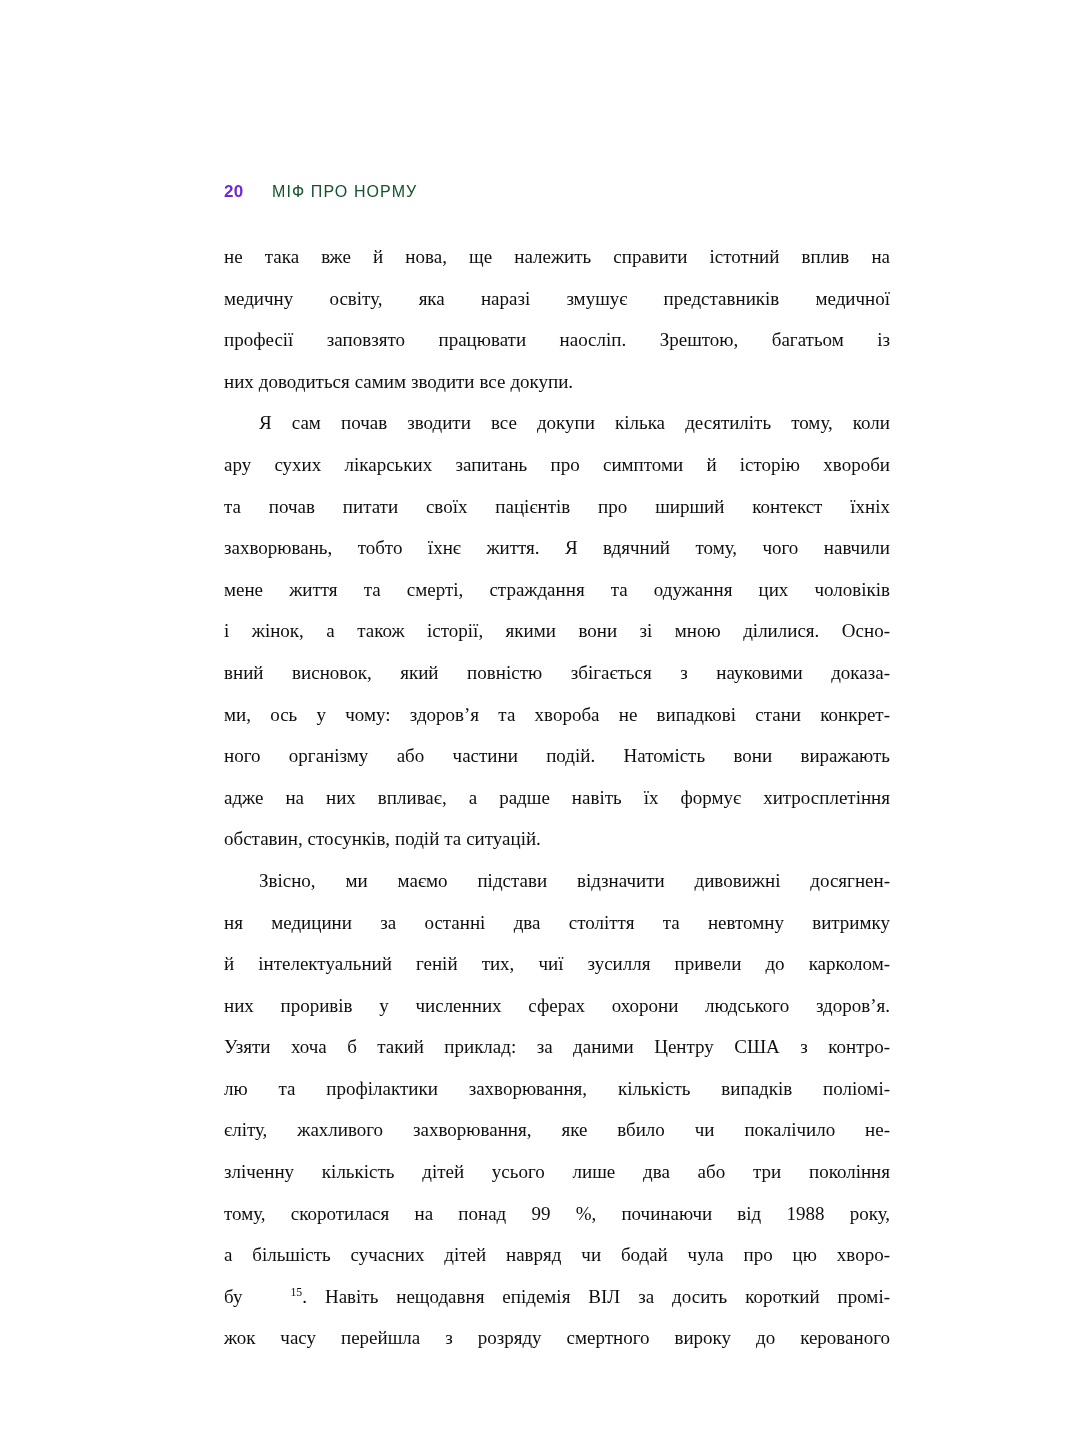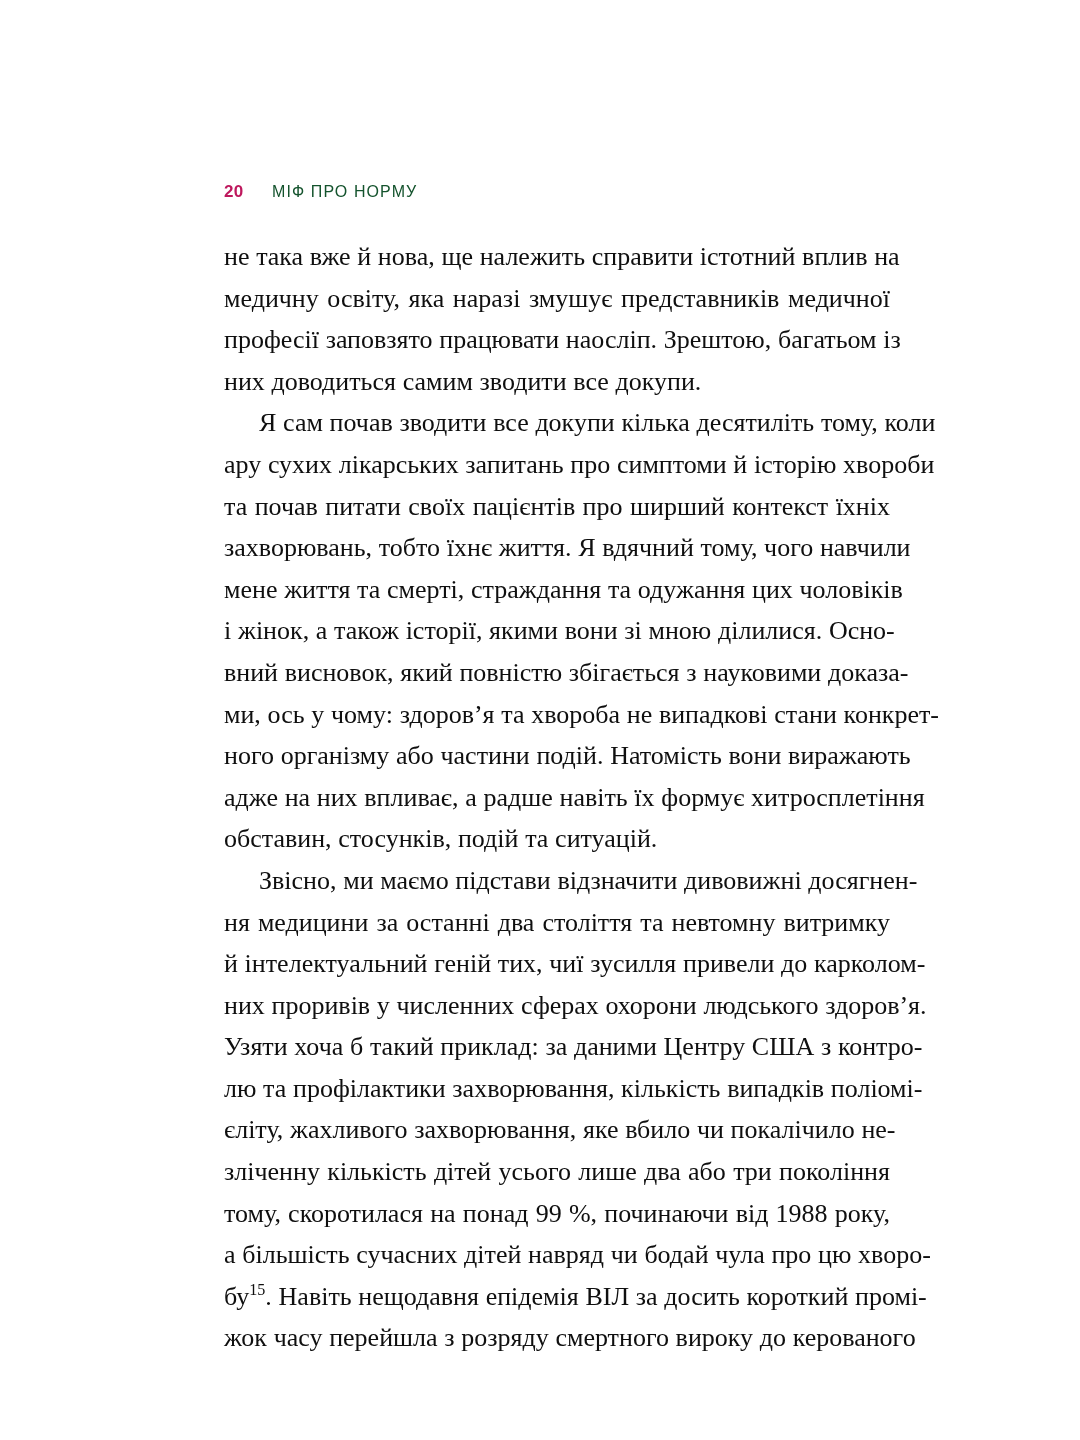--- a/index.html
+++ b/index.html
@@ -28,42 +28,42 @@
     left: 224px;
     top: 182px;
     width: 666px;
     display: flex;
     align-items: baseline;
     font-family: "Liberation Sans", "DejaVu Sans", sans-serif;
   }
   .folio {
     font-size: 17px;
     font-weight: 700;
-    color: #be185d;
+    color: #6d28d9;
     letter-spacing: 0.2px;
     min-width: 48px;
   }
   .head-title {
     font-size: 16px;
     font-weight: 400;
     color: #14532d;
     letter-spacing: 1.1px;
   }
 
   
   .textblock {
     position: absolute;
     left: 224px;
     top: 236px;
     width: 666px;
   }
 
   p.para {
     margin: 0;
-    font-size: 26px;
+    font-size: 19px;
     line-height: 41.6px;
     text-align: justify;
     text-align-last: left;
     color: #0f0f0f;
     font-weight: 400;
     word-spacing: 0.2px;
     -webkit-font-smoothing: antialiased;
   }
   p.para + p.para {
     margin-top: 0;
@@ -80,20 +80,21 @@
     text-align-last: left;
   }
   .line.indent {
     text-indent: 35px;
   }
 
   .fn {
     font-size: 0.62em;
     vertical-align: super;
     line-height: 0;
+    margin-left: 48px;
   }
 </style>
 </head>
 <body>
 
 <div class="page">
 
   <div class="running-head">
     <span class="folio">20</span>
     <span class="head-title">МІФ ПРО НОРМУ</span>

